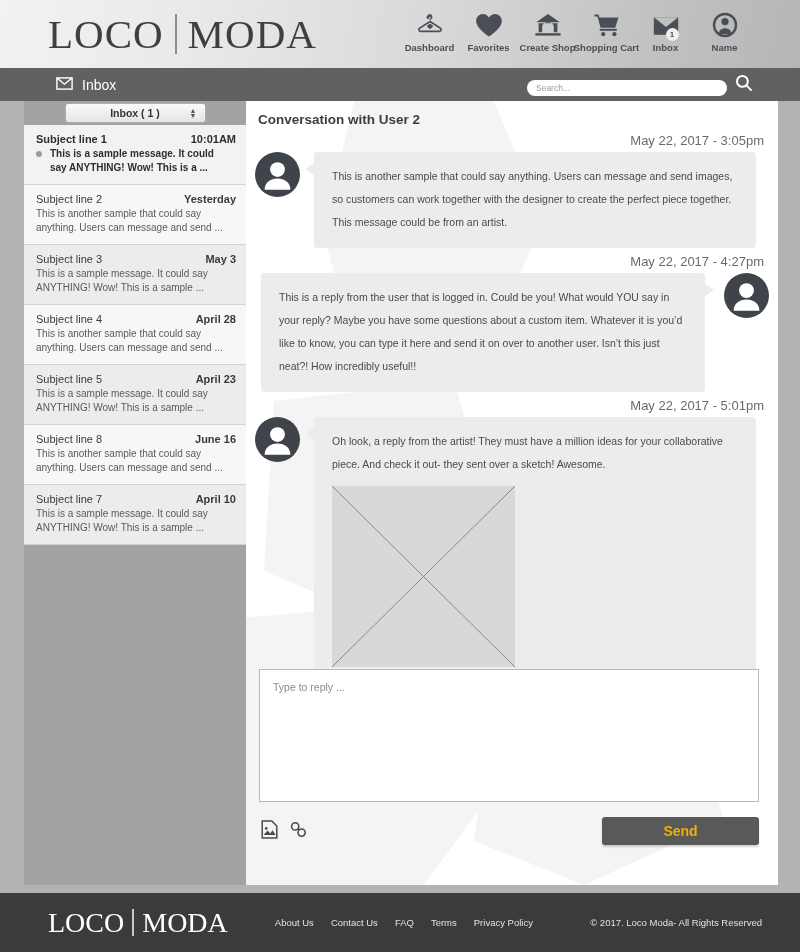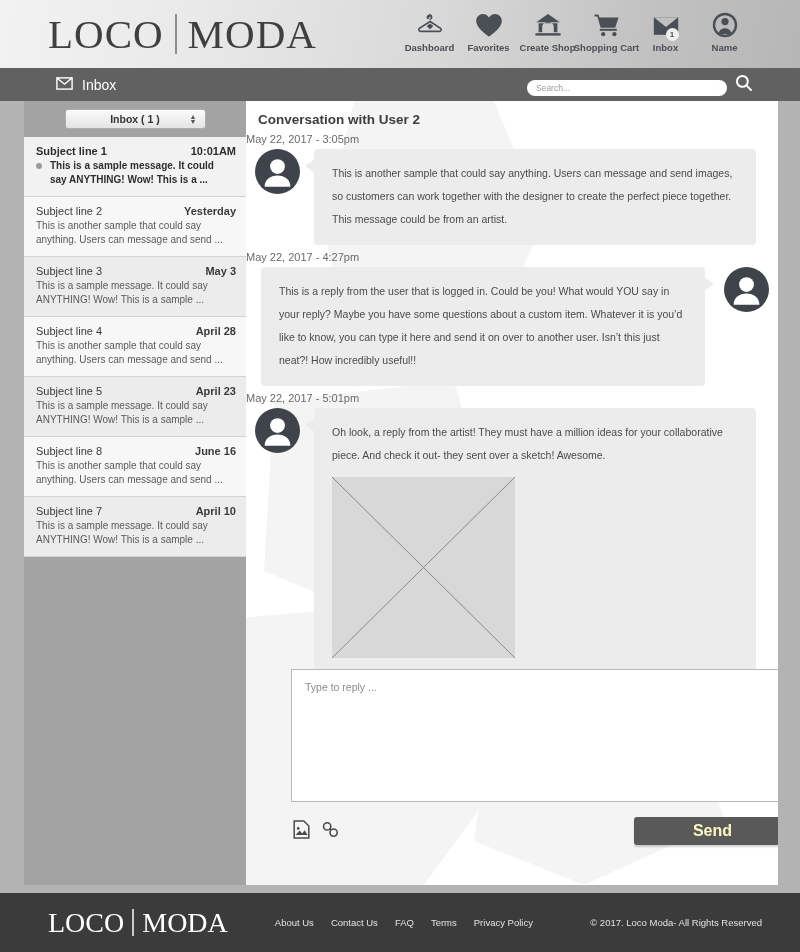--- a/index.html
+++ b/index.html
@@ -146,21 +146,21 @@
 
   
   .msg-sidebar {
     position: absolute;
     left: 0; top: 0;
     width: 222px; height: 784px;
     background: #a3a3a3;
     z-index: 2;
   }
   .folder-select-row {
-    height: 36px;
+    height: 24px;
     display: flex;
     align-items: center;
     justify-content: center;
     text-align: center;
   }
   .folder-select {
     position: relative;
     width: 141px; height: 20px;
     background: linear-gradient(#fbfbfb, #e4e4e4);
     border: 1px solid #adadad;
@@ -228,22 +228,22 @@
   }
   .conv-title {
     margin: 11px 0 0 12px;
     font-size: 13.5px;
     font-weight: bold;
     color: #3d3d3d;
   }
 
   .msg-block { position: relative; margin-top: 6px; }
   .msg-time {
-    text-align: left;
-    font-size: 11px;
+    text-align: right;
+    font-size: 13px;
     color: #6a6a6a;
     padding-right: 14px;
     margin-bottom: 4px;
   }
   .bubble-row { display: flex; align-items: flex-start; }
   .bubble-row.them { padding-left: 9px; }
   .bubble-row.me   { padding-right: 9px; justify-content: flex-end; }
 
   .avatar {
     width: 45px; height: 45px;
@@ -284,21 +284,21 @@
   }
 
   .sketch {
     margin-top: 10px;
     width: 183px; height: 181px;
     background: #d8d8d8;
     position: relative;
   }
 
   
-  .composer { position: absolute; left: 13px; top: 568px; width: 505px; margin-left: 32px; }
+  .composer { position: absolute; left: 13px; top: 568px; width: 505px; }
   .reply-box {
     width: 500px; height: 133px;
     background: #ffffff;
     border: 1px solid #b9b9b9;
     padding: 11px 13px;
     font-size: 10.5px;
     color: #8b8b8b;
     font-family: "Liberation Sans", sans-serif;
     resize: none;
     outline: none;
@@ -308,24 +308,24 @@
     margin-top: 11px;
     width: 500px;
     display: flex;
     align-items: center;
   }
   .attach-icons { display: flex; align-items: center; gap: 11px; margin-left: 2px; }
   .send-btn {
     margin-left: auto;
     width: 157px; height: 28px;
     background: #595959;
-    color: #fef9c3;
+    color: #eab308;
     border: none;
     border-radius: 3px;
-    font-size: 16px;
+    font-size: 14px;
     font-weight: bold;
     font-family: "Liberation Sans", sans-serif;
     cursor: pointer;
     box-shadow: 0 2px 2px rgba(0,0,0,0.18);
   }
 
   
   .footer {
     position: absolute;
     left: 0; top: 893px;

